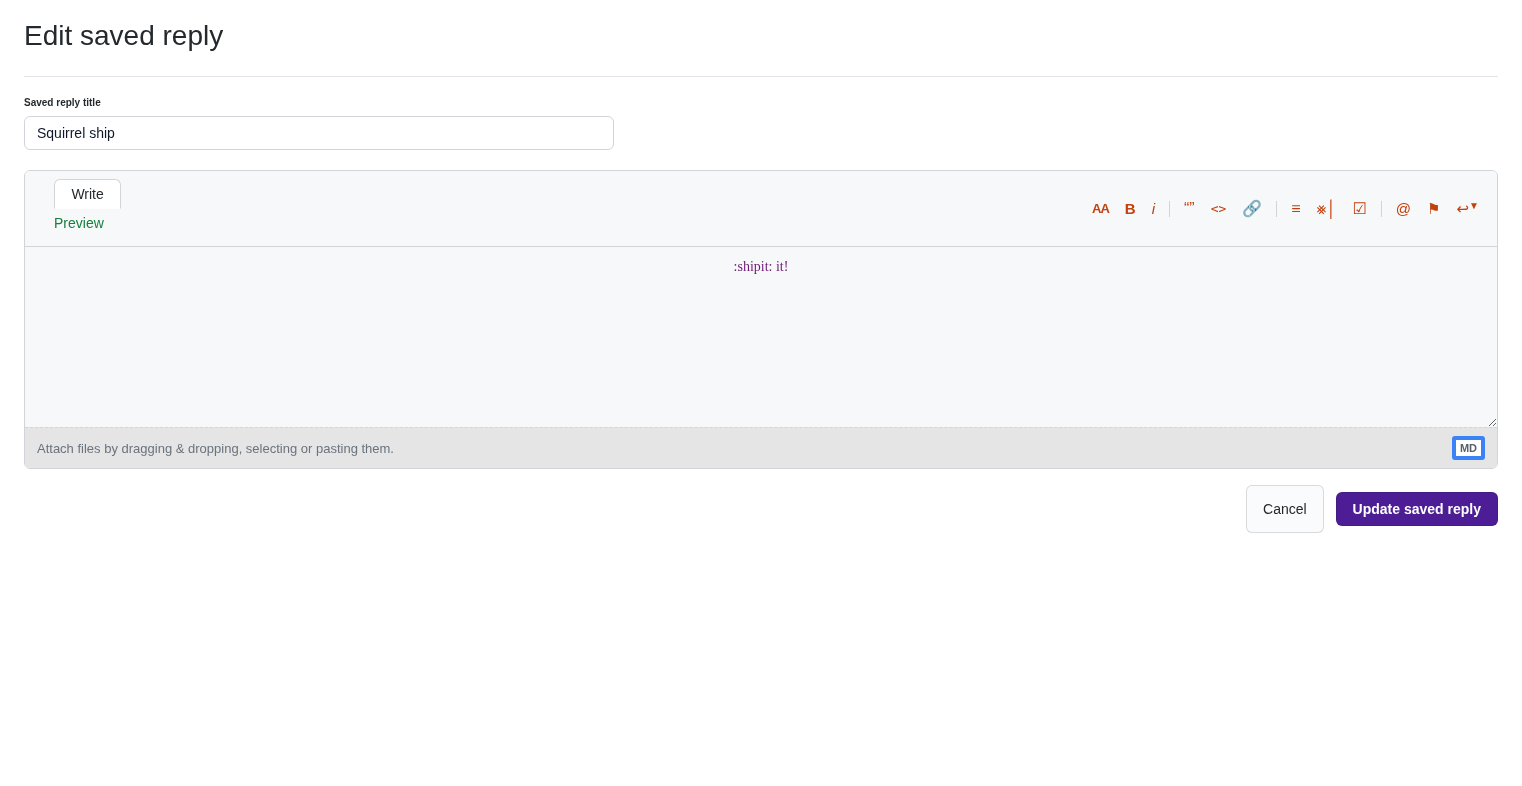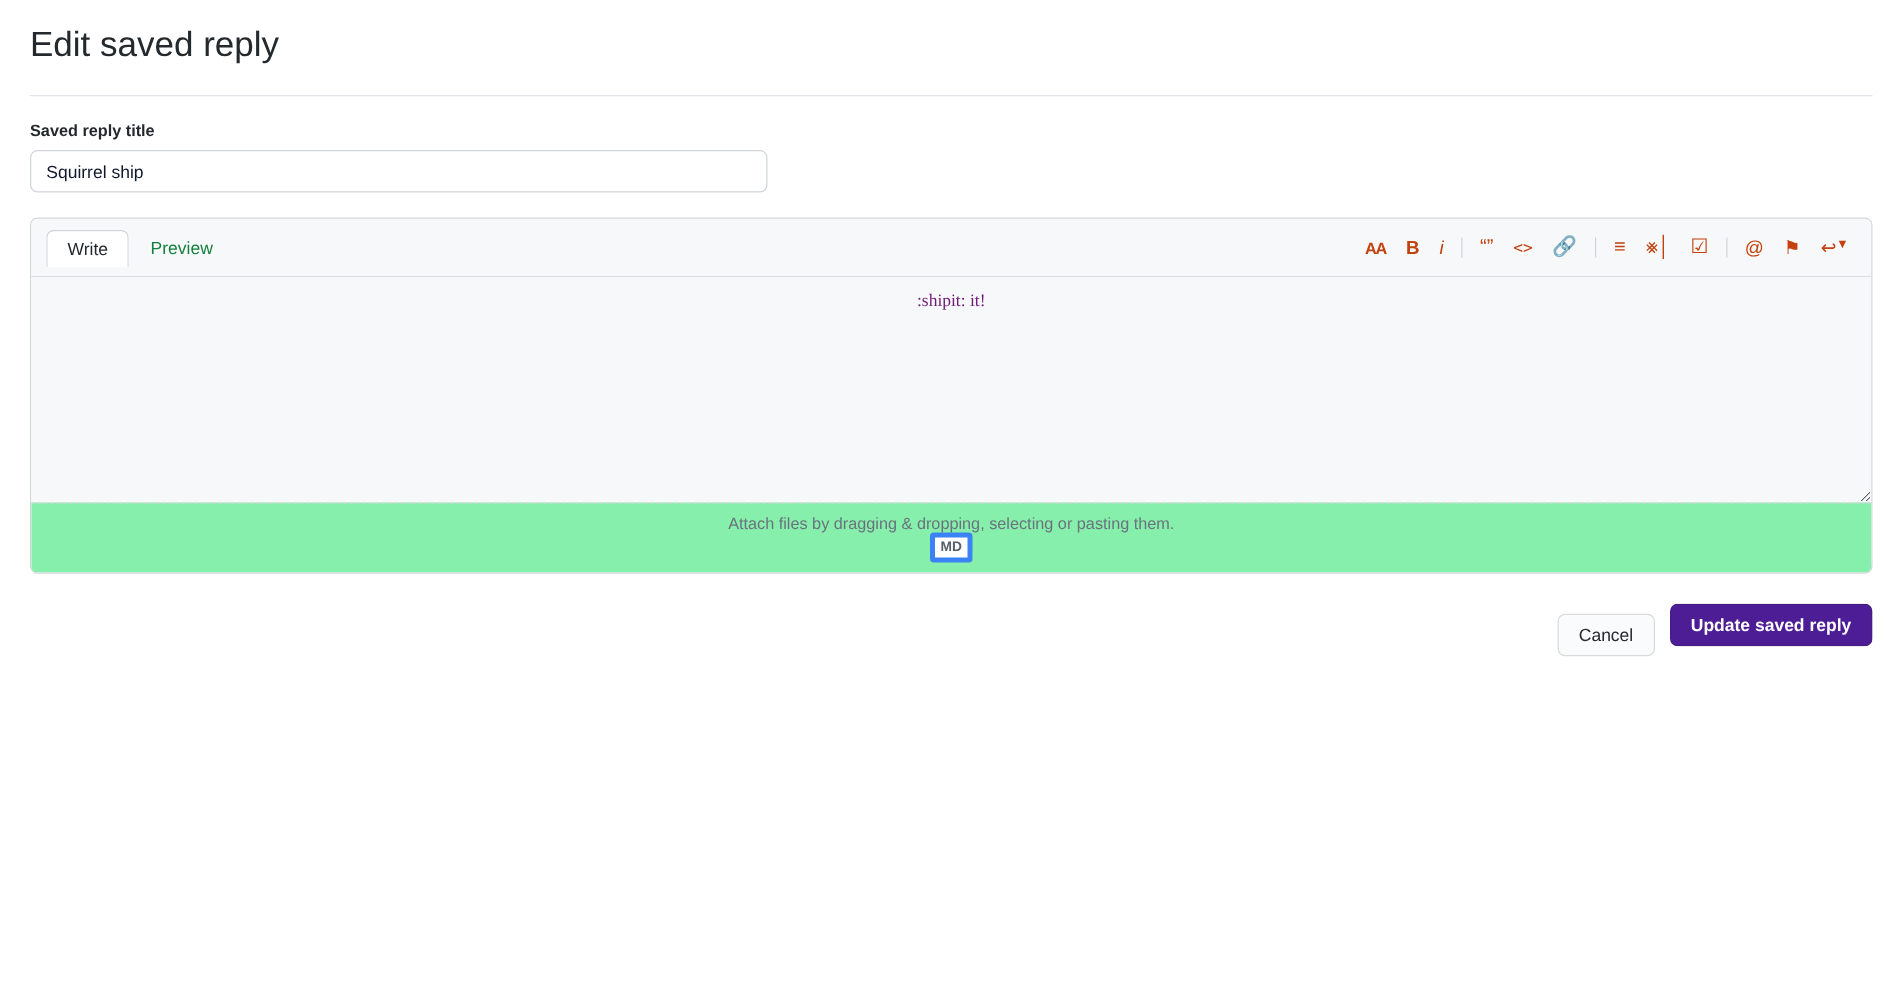--- a/index.html
+++ b/index.html
@@ -25,21 +25,21 @@
       padding-bottom: 24px;
       border-bottom: 1px solid #e1e4e8;
     }
 
     .form-section {
       margin-top: 20px;
     }
 
     .field-label {
       font-weight: 600;
-      font-size: 13px;
+      font-size: 10px;
       color: #24292e;
       margin-bottom: 8px;
       display: block;
     }
 
     .title-input {
       width: 590px;
       padding: 6px 12px;
       font-size: 14px;
       border: 1px solid #d1d5da;
@@ -63,20 +63,21 @@
       justify-content: space-between;
       border-bottom: 1px solid #d1d5da;
       background: #f6f8fa;
       padding: 8px 12px;
     }
 
     .toolbar-tabs {
       display: flex;
       align-items: flex-end;
       gap: 0;
+      flex-direction: column;
     }
 
     .tab {
       padding: 6px 16px;
       font-size: 14px;
       cursor: pointer;
       border: 1px solid transparent;
       border-radius: 6px 6px 0 0;
       background: transparent;
       color: #15803d;
@@ -142,22 +143,21 @@
     }
 
     .editor-footer {
       border-top: 1px dashed #d1d5da;
       padding: 8px 12px;
       display: flex;
       align-items: center;
       justify-content: space-between;
       color: #6a737d;
       font-size: 13px;
-      background: #86efac;
-      flex-direction: column;
+      background: #e5e5e5;
     }
 
     .markdown-icon {
       display: inline-flex;
       align-items: center;
       justify-content: center;
       border: 4px solid #3b82f6;
       border-radius: 3px;
       padding: 2px 4px;
       font-size: 11px;
@@ -177,22 +177,21 @@
     .btn-cancel {
       padding: 6px 16px;
       font-size: 14px;
       font-weight: 500;
       color: #24292e;
       background: #fafbfc;
       border: 1px solid rgba(27, 31, 35, 0.15);
       border-radius: 6px;
       cursor: pointer;
       font-family: inherit;
-      height: 34px;
-      margin-top: 16px;
+      height: 48px;
     }
 
     .btn-update {
       padding: 6px 16px;
       font-size: 14px;
       font-weight: 600;
       color: #ffffff;
       background: #4c1d95;
       border: 1px solid rgba(27, 31, 35, 0.15);
       border-radius: 6px;

